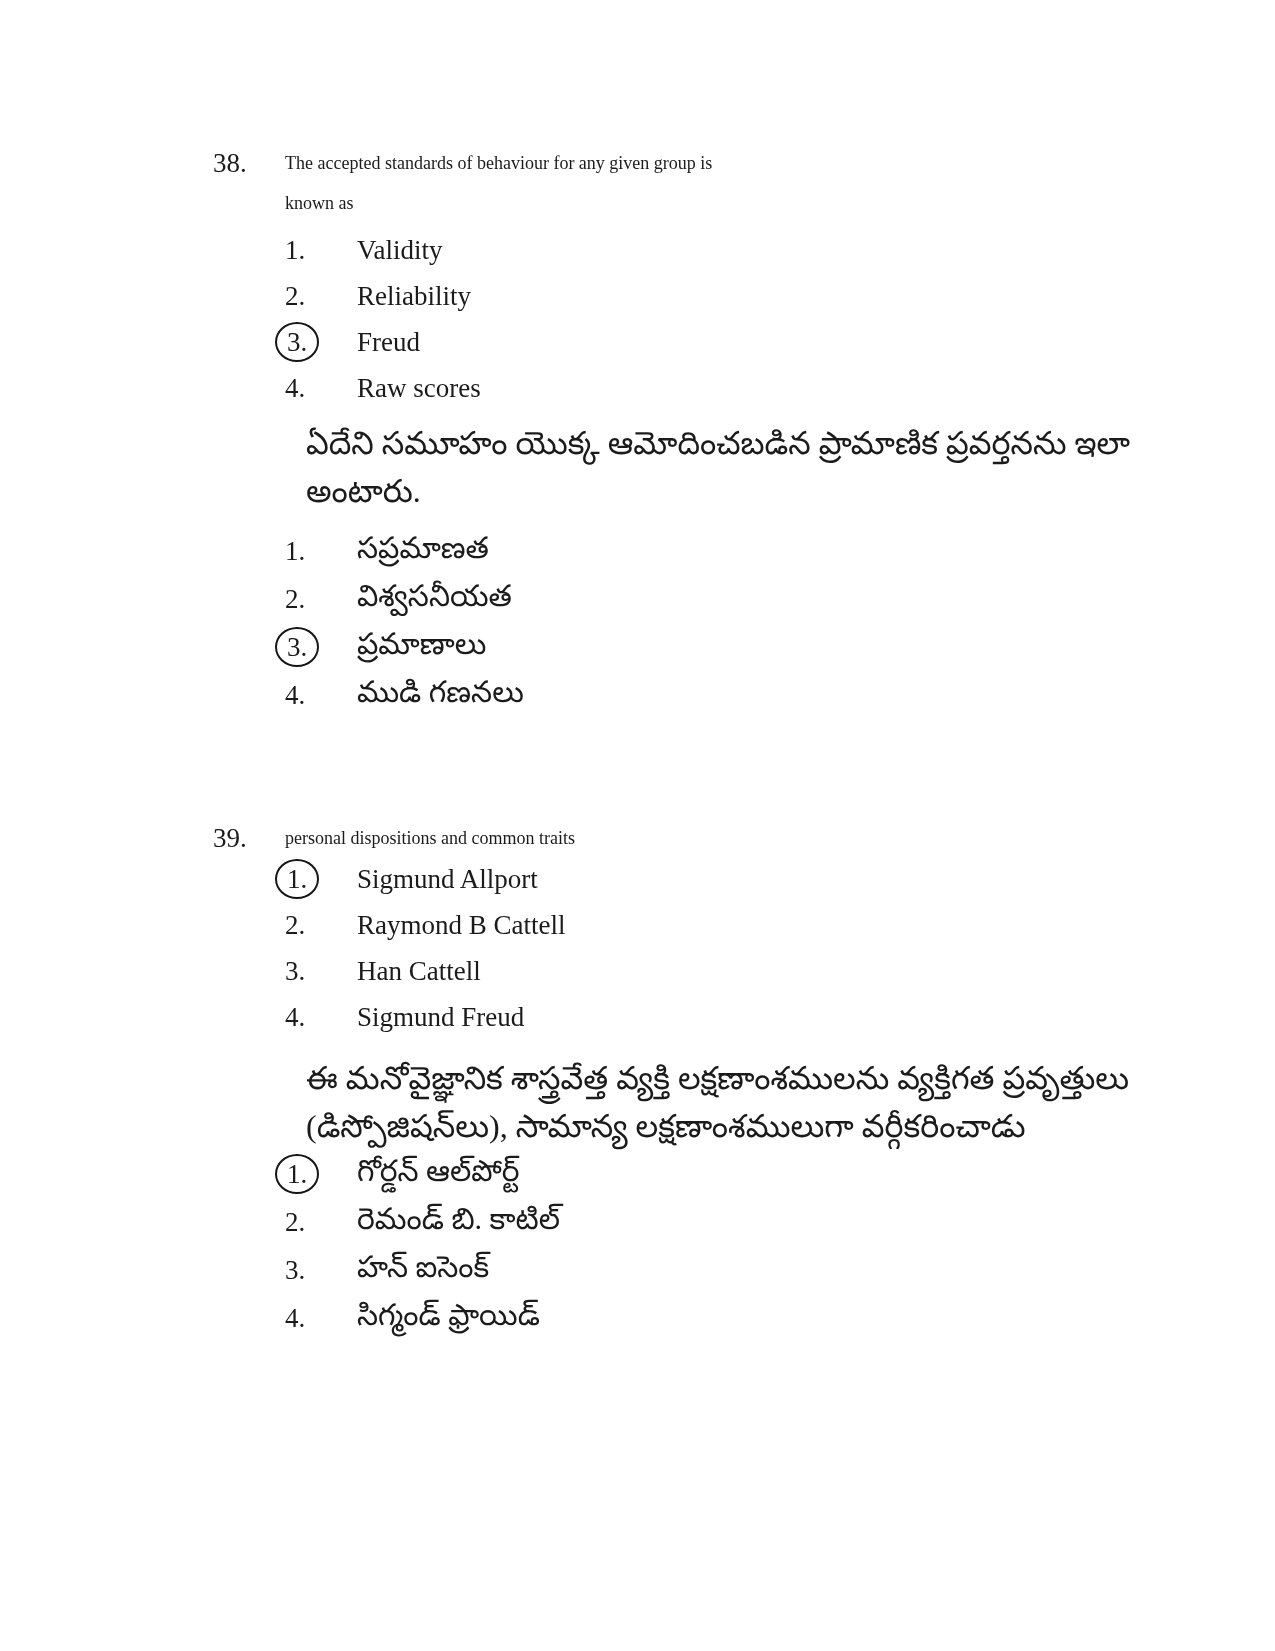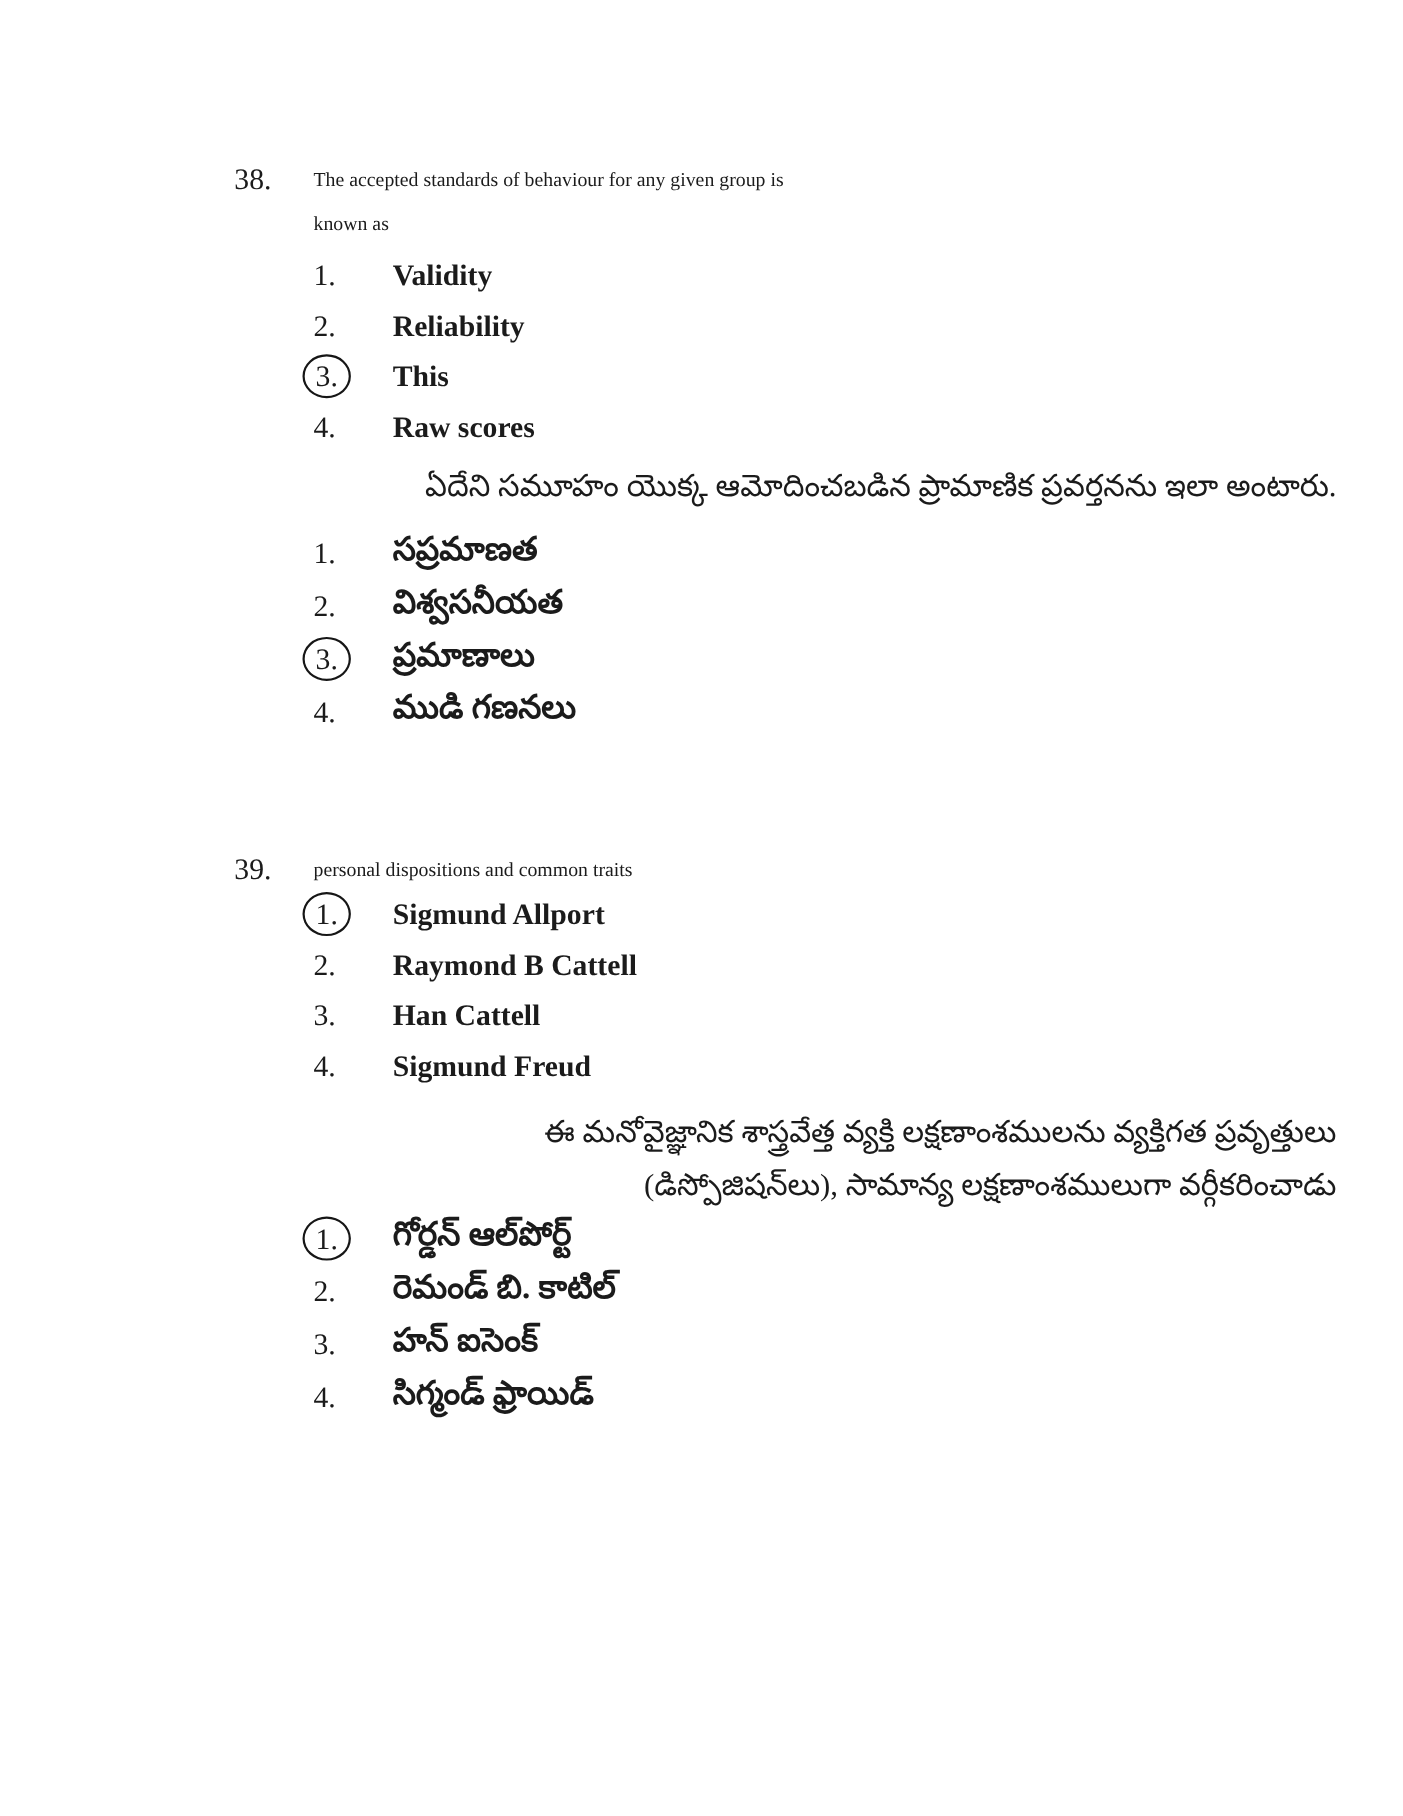--- a/index.html
+++ b/index.html
@@ -43,28 +43,27 @@
   .num.circled {
     width: 44px;
     height: 40px;
     margin-left: -10px;
     border: 2.5px solid #161616;
     border-radius: 50%;
     display: flex;
     align-items: center;
     justify-content: center;
   }
-  .opt-text { font-size: 27px; font-weight: bold; }
+  .opt-text { font-size: 27px; }
   .opt.te .opt-text { font-size: 30px; }
 
   .telugu-q {
     margin-left: 93px;
-    font-size: 28px;
+    font-size: 32px;
     line-height: 48px;
-    text-align: right;
   }
   .telugu-q .q-line { display: block; }
 
   
   .q38 .opts.en { margin-top: 4px; }
   .q38 .telugu-q { margin-top: 8px; }
   .q38 .opts.te { margin-top: 12px; }
   .q39 { margin-top: 99px; }
   .q39 .opts.en { margin-top: -2px; }
   .q39 .telugu-q { margin-top: 14px; }
@@ -94,21 +93,21 @@
       <div class="opt en">
         <span class="opt-label">
           <span class="num">2.</span>
         </span>
         <span class="opt-text">Reliability</span>
       </div>
       <div class="opt en">
         <span class="opt-label">
           <span class="num circled">3.</span>
         </span>
-        <span class="opt-text">This</span>
+        <span class="opt-text">Freud</span>
       </div>
       <div class="opt en">
         <span class="opt-label">
           <span class="num">4.</span>
         </span>
         <span class="opt-text">Raw scores</span>
       </div>
     </div>
 
     <div class="telugu-q">

